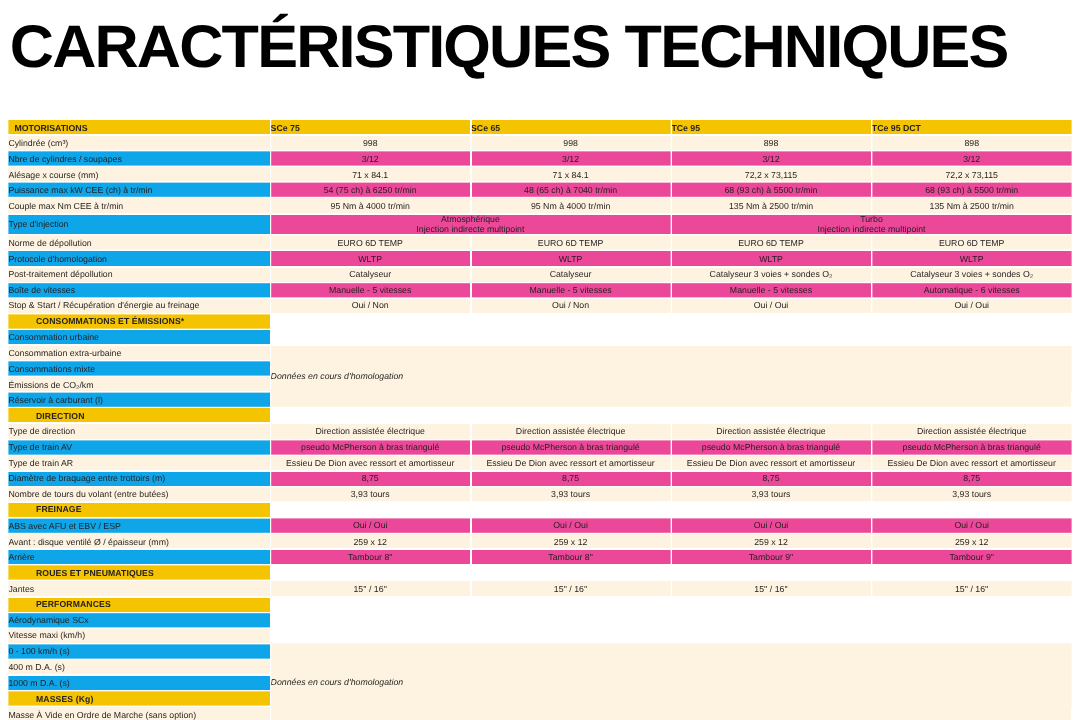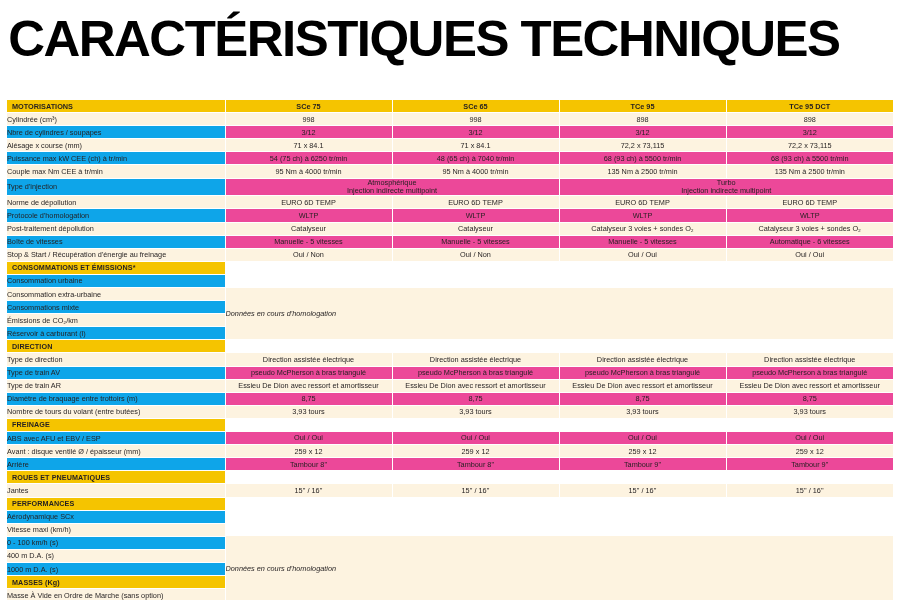--- a/index.html
+++ b/index.html
@@ -49,21 +49,21 @@
   .col-label { width: 218px; }
   .col-val { width: 167px; }
 
   
   tr.section td {
     background: #f5c400;
     font-weight: bold;
     font-size: 7.2px;
     color: #231f20;
     letter-spacing: 0.1px;
-    padding-left: 5px;
+    padding-left: 23px;
     border-bottom: 1px solid #ffffff;
   }
   tr.section td.blank {
     background: #ffffff;
     border-bottom: none;
   }
 
   
   td.label {
     background: #fdf3e0;
@@ -92,21 +92,21 @@
     background: #fdf3e0;
     text-align: left;
     font-style: italic;
     border-bottom: 1px solid #ffffff;
     border-left: 1px solid #ffffff;
     font-size: 7.3px;
   }
   .hdr td {
     background: #f5c400;
     font-weight: bold;
-    text-align: center;
+    text-align: left;
     font-size: 7.3px;
     border-left: 1px solid #ffffff;
     border-bottom: 1px solid #ffffff;
     color: #231f20;
   }
   .hdr td.first {
     text-align: left;
     padding-left: 5px;
     border-left: none;
   }

